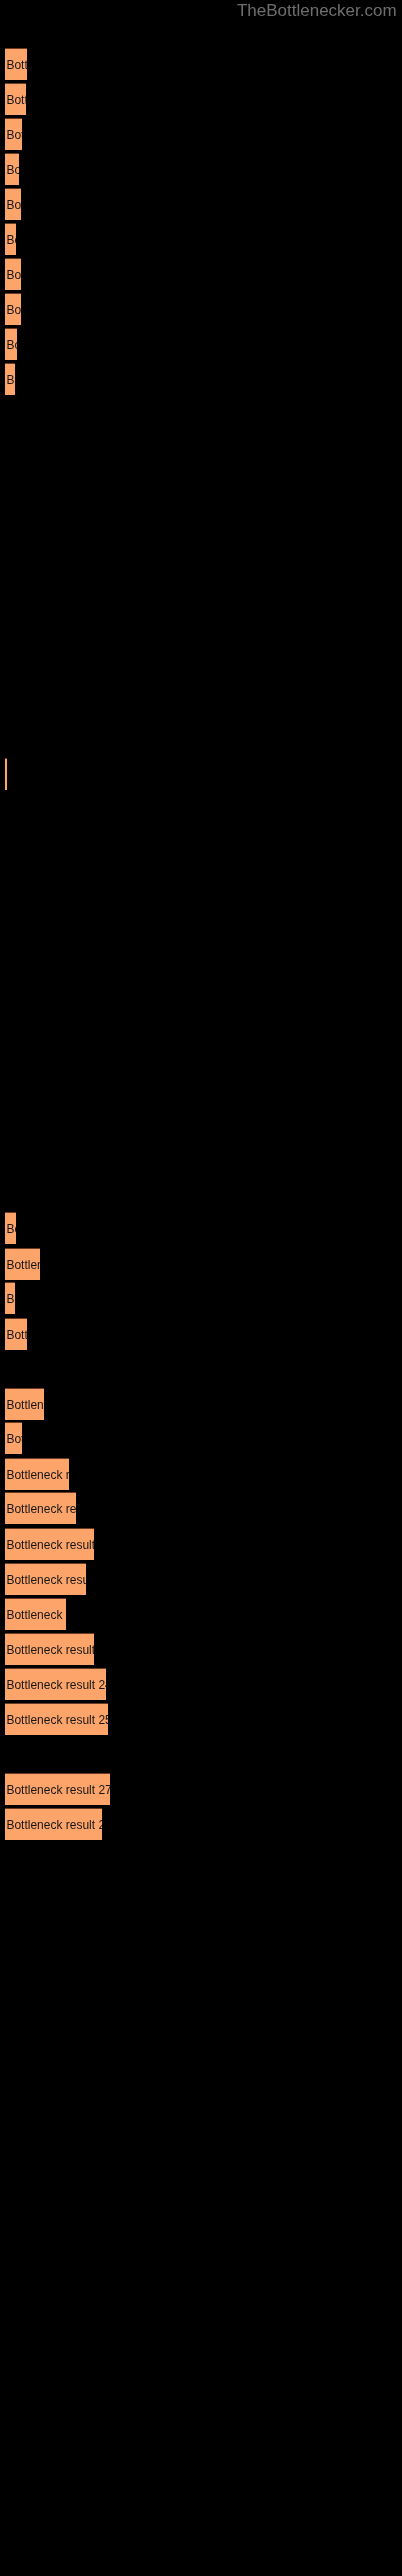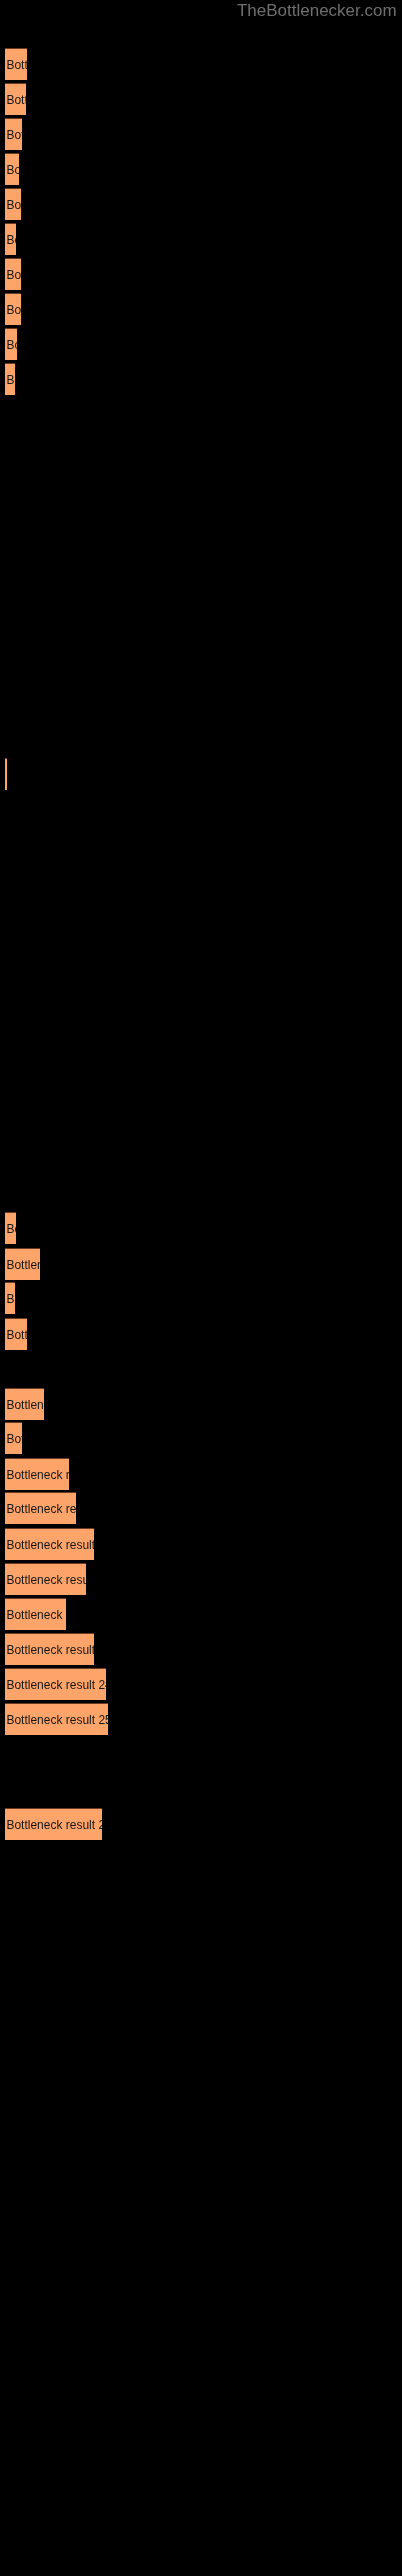--- a/index.html
+++ b/index.html
@@ -195,20 +195,25 @@
       <div class="bar-row" style="top: 1668px;">
         <div class="bar" style="width: 101px;">
           <span class="bar-label">Bottleneck result 24</span>
         </div>
       </div>
       <div class="bar-row" style="top: 1703px;">
         <div class="bar" style="width: 103px;">
           <span class="bar-label">Bottleneck result 25</span>
         </div>
       </div>
+      <div class="bar-row" style="top: 1773px;">
+        <div class="bar" style="width: 105px;">
+          <span class="bar-label">Bottleneck result 27</span>
+        </div>
+      </div>
       <div class="bar-row" style="top: 1808px;">
         <div class="bar" style="width: 97px;">
           <span class="bar-label">Bottleneck result 28</span>
         </div>
       </div>
     </div>
 
 </div>
 
 

